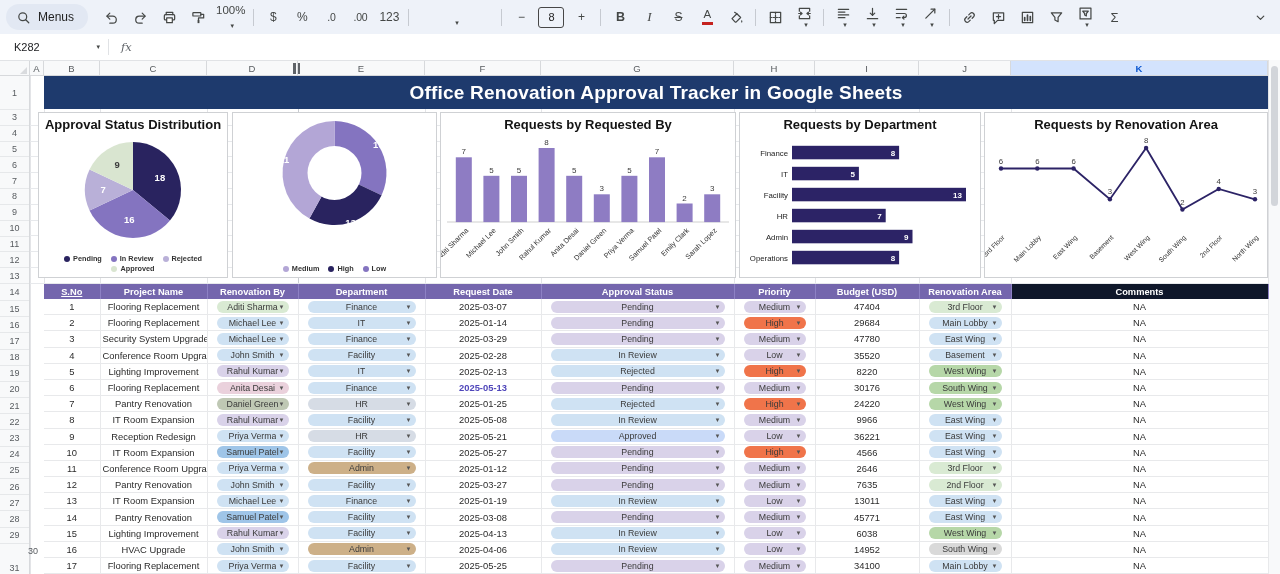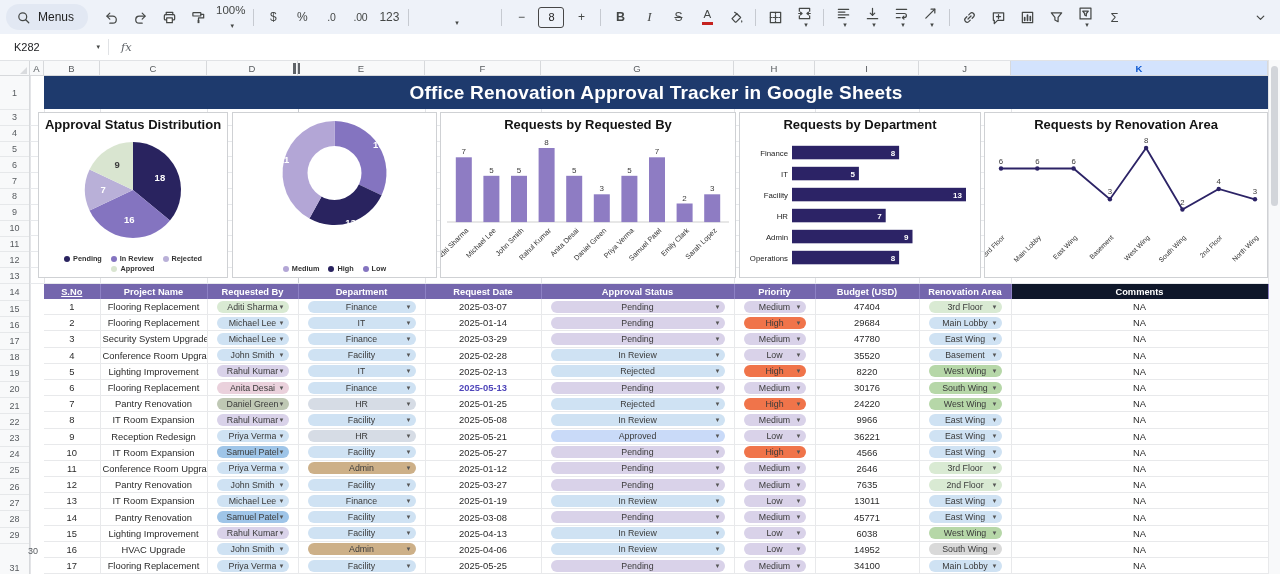--- a/index.html
+++ b/index.html
@@ -498,21 +498,21 @@
             <col style="width:193px">
             <col style="width:81px">
             <col style="width:104px">
             <col style="width:92px">
             <col style="width:257px">
           </colgroup>
           <thead>
             <tr>
               <th class="u" style="background:#7466ad"><span>S.No</span></th>
               <th class="" style="background:#7466ad"><span>Project Name</span></th>
-              <th class="" style="background:#7466ad"><span>Requested By</span></th>
+              <th class="" style="background:#7466ad"><span>Renovation By</span></th>
               <th class="" style="background:#7466ad"><span>Department</span></th>
               <th class="" style="background:#7466ad"><span>Request Date</span></th>
               <th class="" style="background:#7466ad"><span>Approval Status</span></th>
               <th class="" style="background:#7466ad"><span>Priority</span></th>
               <th class="" style="background:#7466ad"><span>Budget (USD)</span></th>
               <th class="" style="background:#7466ad"><span>Renovation Area</span></th>
               <th class="" style="background:#0f172a"><span>Comments</span></th>
             </tr>
           </thead>
           <tbody>

